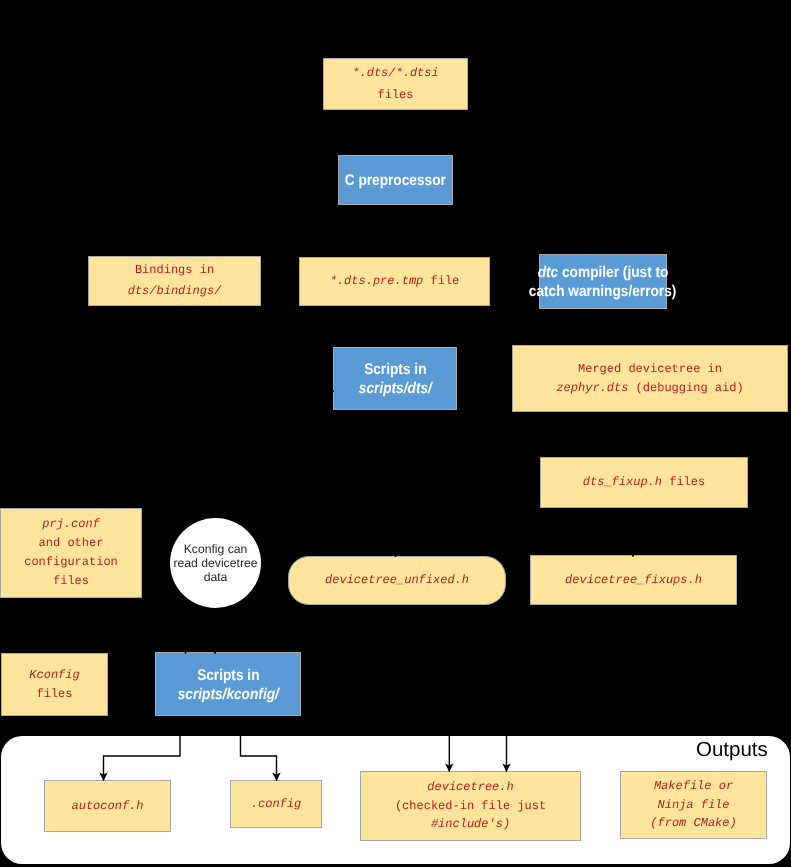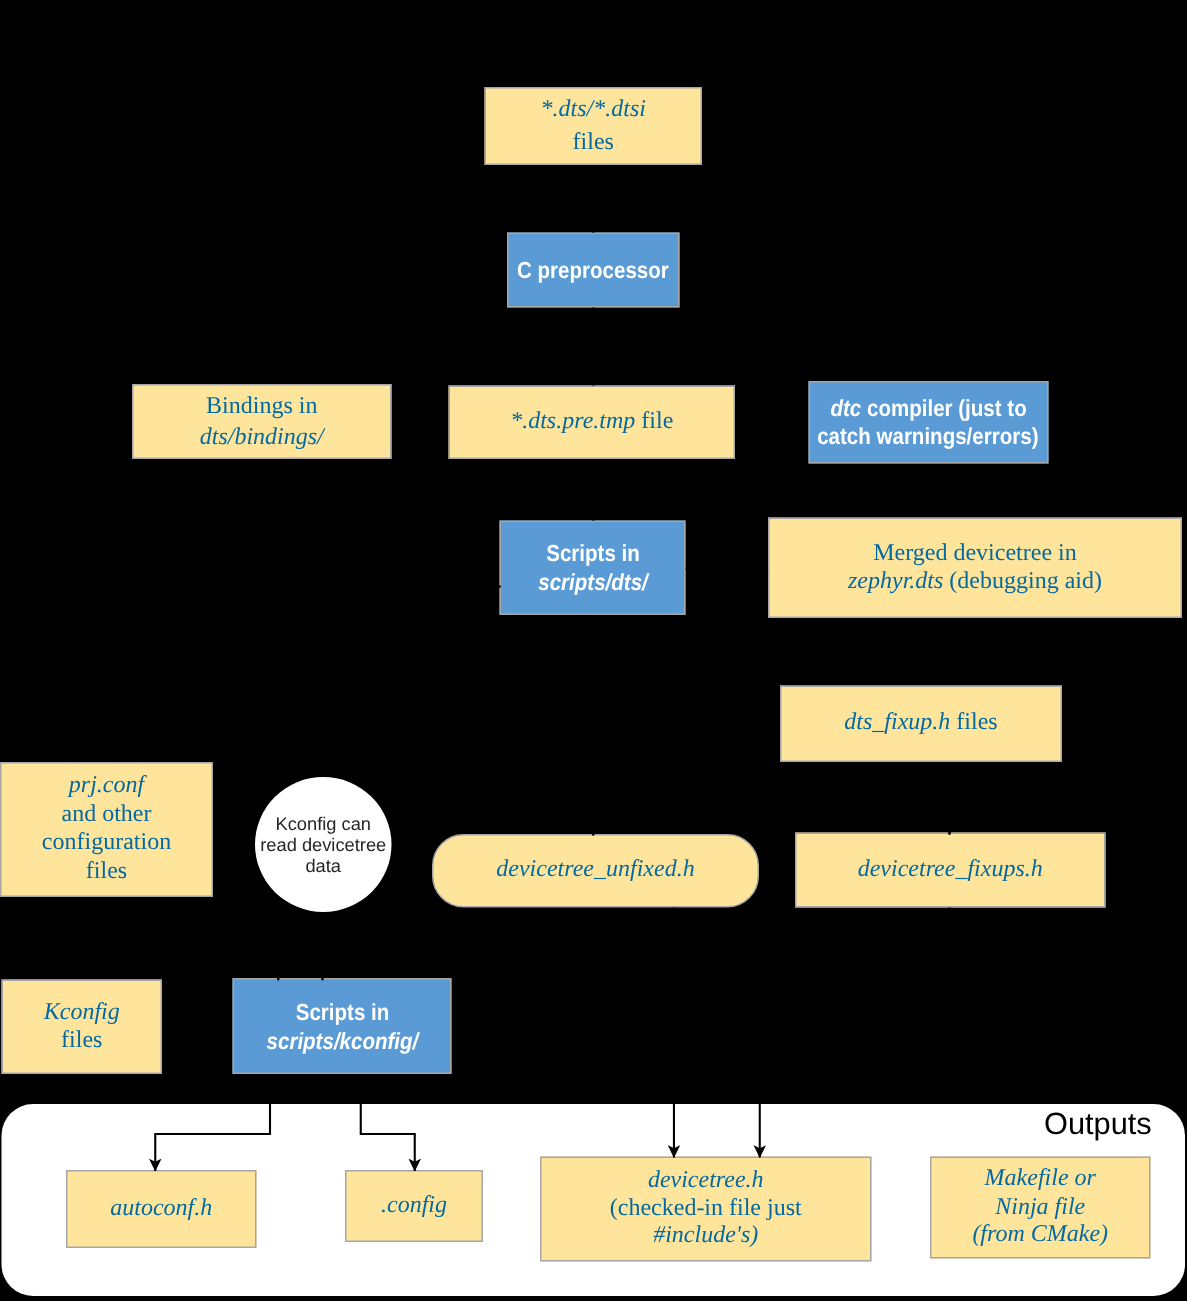--- a/index.html
+++ b/index.html
@@ -5,22 +5,22 @@
 <style>
   html,body{margin:0;padding:0;}
   body{width:791px;height:867px;background:#000;overflow:hidden;
        font-family:"Liberation Sans",sans-serif;
        -webkit-font-smoothing:antialiased;text-rendering:geometricPrecision;}
   #stage{position:relative;width:791px;height:867px;background:#000;
          will-change:transform;}
   svg.layer{position:absolute;left:0;top:0;width:791px;height:867px;pointer-events:none;z-index:5;}
   .node{position:absolute;box-sizing:border-box;display:flex;flex-direction:column;
         align-items:center;justify-content:center;text-align:center;white-space:pre;}
-  .yellow{background:#ffe49c;border:1px solid #a6a6a6;color:#0369a1;
-          font-family:Liberation Serif, serif;font-size:16px;line-height:18.8px;}
+  .yellow{background:#ffe49c;border:1px solid #a6a6a6;color:#b91c1c;
+          font-family:Liberation Mono, monospace;font-size:12px;line-height:18.8px;}
   .blue{background:#5b9bd5;border:1px solid #a6a6a6;color:#fff;
         font-family:"Liberation Sans",sans-serif;font-weight:bold;font-size:15.5px;
         line-height:18.8px;padding-top:3.2px;}
   .blue > span{display:inline-block;transform:scaleX(0.883);}
   .circle{position:absolute;background:#fff;border-radius:50%;color:#262626;
           display:flex;flex-direction:column;align-items:center;justify-content:center;
           text-align:center;font-family:"Liberation Sans",sans-serif;font-size:12.2px;
           line-height:14px;white-space:pre;}
   .outputs{position:absolute;background:#fff;border-radius:21px;}
   .outlabel{position:absolute;color:#000;font-family:"Liberation Sans",sans-serif;
@@ -70,36 +70,36 @@
 
   <div class="node yellow" style="left:88px;top:256px;width:173px;height:50px;line-height:21.4px;">
     <span>Bindings in</span>
     <span><i>dts/bindings/</i></span>
   </div>
 
   <div class="node yellow" style="left:299px;top:257px;width:191px;height:49px;">
     <span><i>*.dts.pre.tmp</i><span> file</span></span>
   </div>
 
-  <div class="node blue" style="left:539px;top:254px;width:160px;height:55px;">
+  <div class="node blue" style="left:539px;top:254px;width:128px;height:55px;">
     <span><i>dtc</i><span> compiler (just to</span></span>
     <span>catch warnings/errors)</span>
   </div>
 
   <div class="node blue" style="left:333px;top:347px;width:124px;height:63px;">
     <span>Scripts in</span>
     <span><i>scripts/dts/</i></span>
   </div>
 
   <div class="node yellow" style="left:512px;top:345px;width:276px;height:67px;">
     <span>Merged devicetree in</span>
     <span><i>zephyr.dts</i><span> (debugging aid)</span></span>
   </div>
 
-  <div class="node yellow" style="left:520px;top:457px;width:188px;height:51px;">
+  <div class="node yellow" style="left:540px;top:457px;width:208px;height:51px;">
     <span><i>dts_fixup.h</i><span> files</span></span>
   </div>
 
   <div class="node yellow" style="left:0px;top:508px;width:142px;height:90px;">
     <span><i>prj.conf</i></span>
     <span>and other</span>
     <span>configuration</span>
     <span>files</span>
   </div>
 

